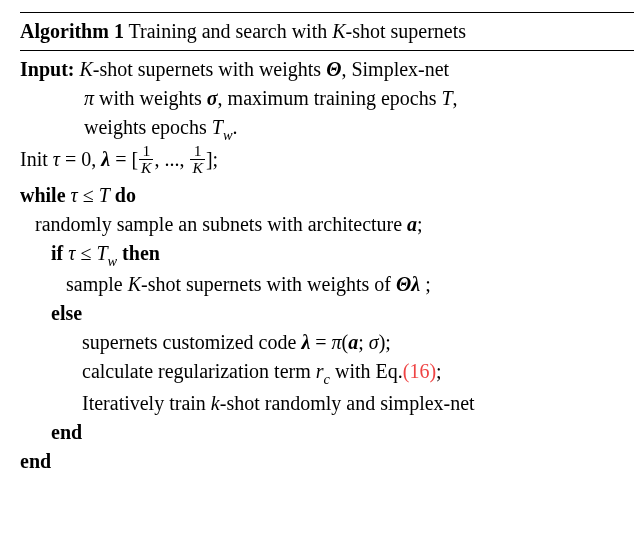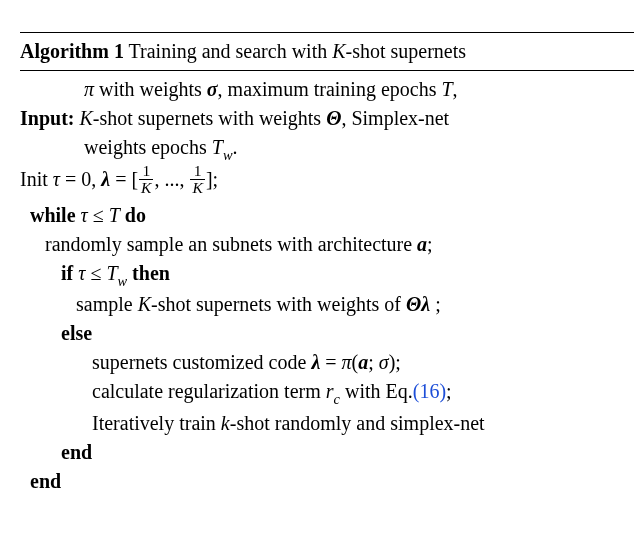--- a/index.html
+++ b/index.html
@@ -7,21 +7,21 @@
       padding: 0;
       background: #ffffff;
       font-family: 'Times New Roman', Times, serif;
       font-size: 20px;
       color: #000;
       width: 640px;
     }
     .page {
       box-sizing: border-box;
       width: 640px;
-      padding: 28px 6px 4px 20px;
+      padding: 8px 6px 4px 20px;
       line-height: 1.45;
     }
     hr.rule {
       border: none;
       border-top: 1.5px solid #000;
       margin: 4px 0;
     }
     .title-line {
       margin: 0;
     }
@@ -36,41 +36,40 @@
     }
     .input-block .hang {
       padding-left: 64px;
       text-indent: 0;
     }
     .init-line {
       margin: 0;
     }
     .while-block {
       margin-top: 2px;
-      margin-left: 10px;
     }
     .vbar {
       display: flex;
       align-items: center;
     }
     .vbar > .bar {
       width: 0;
       border-left: 1.5px solid #000;
       margin-right: 14px;
       margin-top: 2px;
       margin-bottom: 2px;
       flex: 0 0 auto;
     }
     .vbar > .body {
       flex: 1 1 auto;
     }
     .kw { font-weight: bold; }
     .bolditalic { font-weight: bold; font-style: italic; }
     .italic { font-style: italic; }
-    .eqref { color: #1d4ed8; }
+    .eqref { color: #ef4444; }
     .line { margin: 0; }
     .indent2 { margin-left: 16px; }
     .frac {
       display: inline-block;
       vertical-align: middle;
       text-align: center;
       font-size: 0.78em;
       line-height: 1.05;
       margin: 0 1px;
       position: relative;
@@ -94,25 +93,25 @@
 
   <hr class="rule">
 
   <p class="title-line">
     <b>Algorithm 1</b><span> Training and search with </span><span class="italic">K</span><span>-shot supernets</span>
   </p>
 
   <hr class="rule">
 
   <div class="input-block">
+    <p class="line inp-row">
+      <span class="kw">Input:</span><span> </span><span class="italic">K</span><span>-shot supernets with weights </span><span class="bolditalic">Θ</span><span>, Simplex-net</span>
+    </p>
     <p class="line hang">
       <span class="italic">π</span><span> with weights </span><span class="bolditalic">σ</span><span>, maximum training epochs </span><span class="italic">T</span><span>,</span>
-    </p>
-    <p class="line inp-row">
-      <span class="kw">Input:</span><span> </span><span class="italic">K</span><span>-shot supernets with weights </span><span class="bolditalic">Θ</span><span>, Simplex-net</span>
     </p>
     <p class="line hang">
       <span>weights epochs </span><span class="italic">T</span><sub class="italic">w</sub><span>.</span>
     </p>
   </div>
 
   <p class="line init-line">
     <span>Init </span><span class="italic">τ</span><span> = 0, </span><span class="bolditalic">λ</span><span> = [</span><span class="frac"><span class="num">1</span><span class="den italic">K</span></span><span>, ..., </span><span class="frac"><span class="num">1</span><span class="den italic">K</span></span><span>];</span>
   </p>
 

